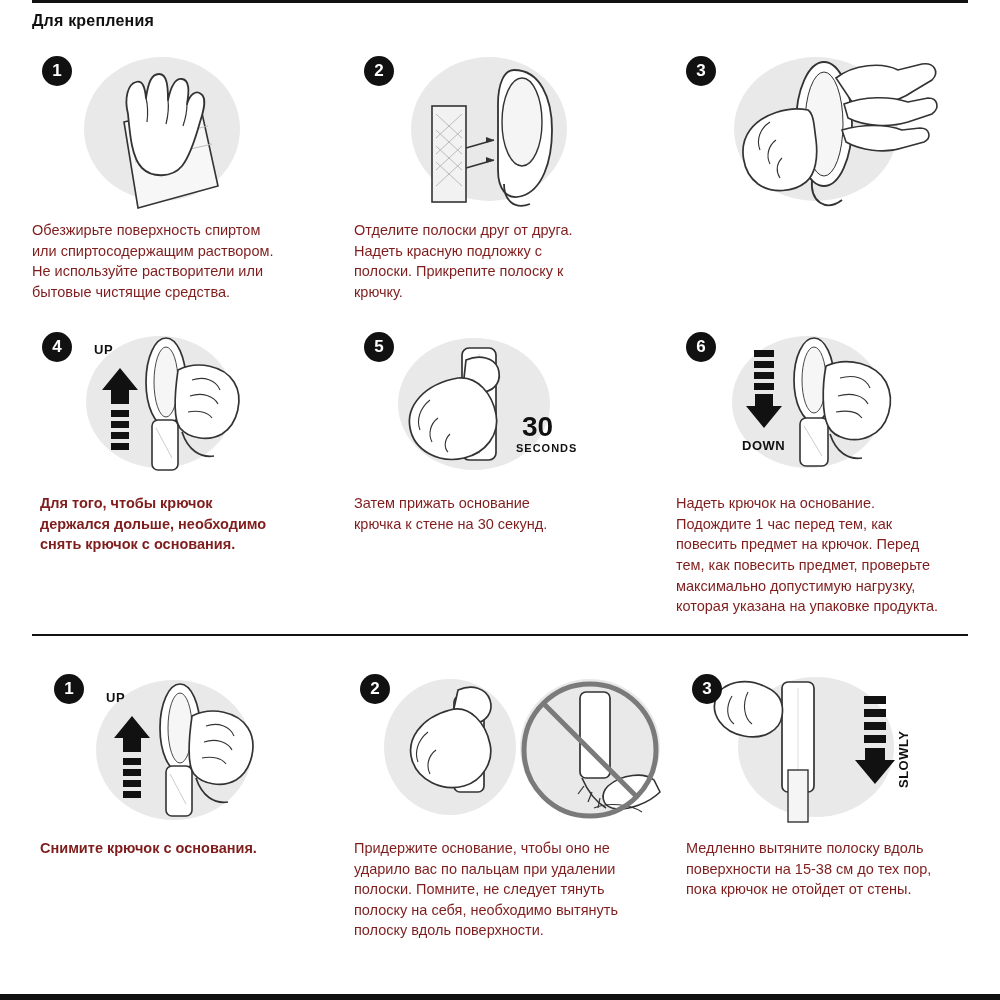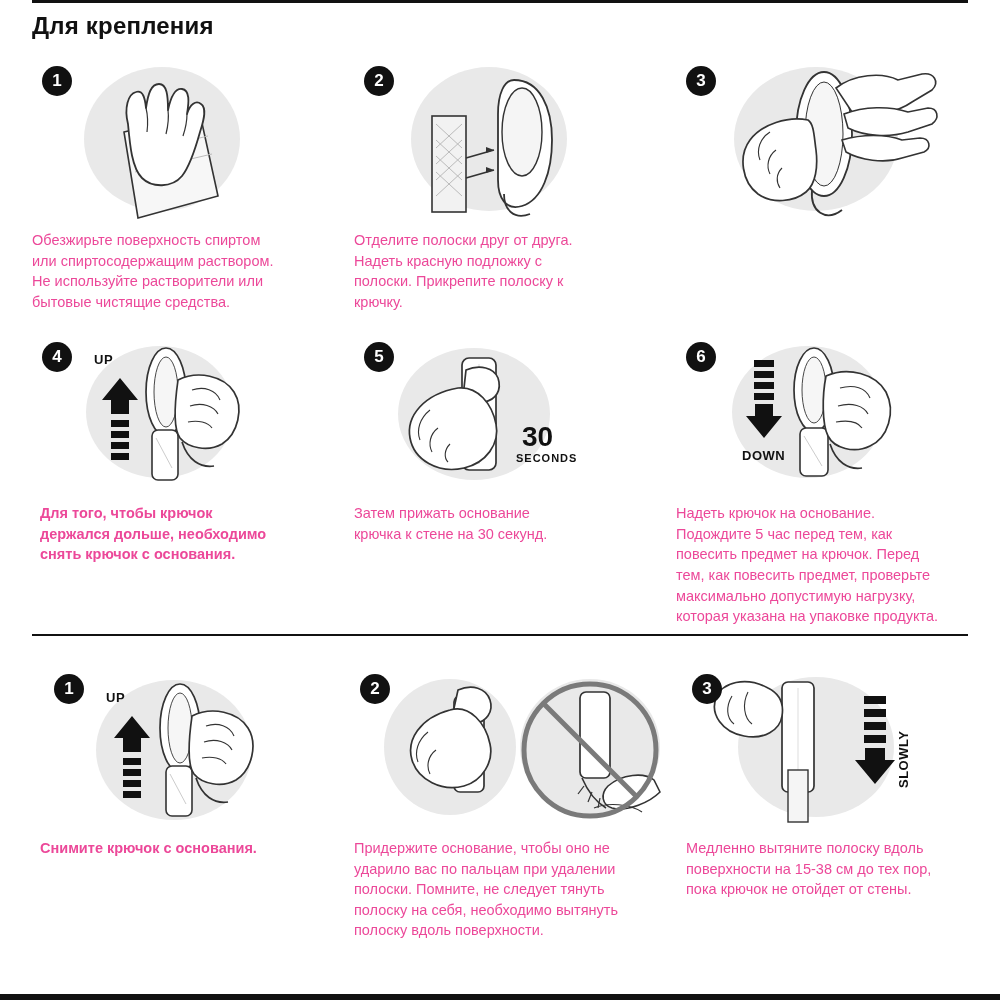--- a/index.html
+++ b/index.html
@@ -32,21 +32,21 @@
   }
   .bottom-rule {
     position: absolute;
     left: 0;
     right: 0;
     bottom: 0;
     height: 6px;
     background: #111;
   }
   .section-title {
-    font-size: 24px;
+    font-size: 16px;
     font-weight: bold;
     letter-spacing: .2px;
     color: #111;
     margin: 0;
   }
   .section {
     position: absolute;
     left: 32px;
     right: 32px;
   }
@@ -89,21 +89,21 @@
     font-weight: bold;
     display: flex;
     align-items: center;
     justify-content: center;
     z-index: 5;
     font-family: "Liberation Sans", sans-serif;
   }
   .caption {
     font-size: 14.5px;
     line-height: 1.42;
-    color: #ec4899;
+    color: #7f1d1d;
     margin-top: 6px;
     white-space: pre-line;
   }
   .caption.indent { padding-left: 8px; font-weight: bold; }
   svg { display: block; }
   .lbl {
     font-weight: bold;
     font-size: 13px;
     letter-spacing: .5px;
     fill: #111;
@@ -300,21 +300,21 @@
               <path d="M150 34 C172 24 200 32 210 50 C220 70 212 96 194 104
                        C178 112 158 106 152 94 C146 82 146 54 150 34 Z"></path>
               <path d="M164 46 C178 42 190 46 194 56" fill="none" stroke-width="1.1"></path>
               <path d="M162 64 C176 60 188 64 192 72" fill="none" stroke-width="1.1"></path>
               <path d="M160 80 C172 78 182 80 186 86" fill="none" stroke-width="1.1"></path>
             </g>
             <path d="M154 102 C160 120 172 128 186 126" fill="none" stroke="#333" stroke-width="1.7"></path>
           </svg>
         </div>
         <div class="caption">Надеть крючок на основание.
-Подождите 5 час перед тем, как
+Подождите 1 час перед тем, как
 повесить предмет на крючок. Перед
 тем, как повесить предмет, проверьте
 максимально допустимую нагрузку,
 которая указана на упаковке продукта.</div>
       </div>
     </div>
   </div>
 
   <div class="section" id="section-remove">
 

